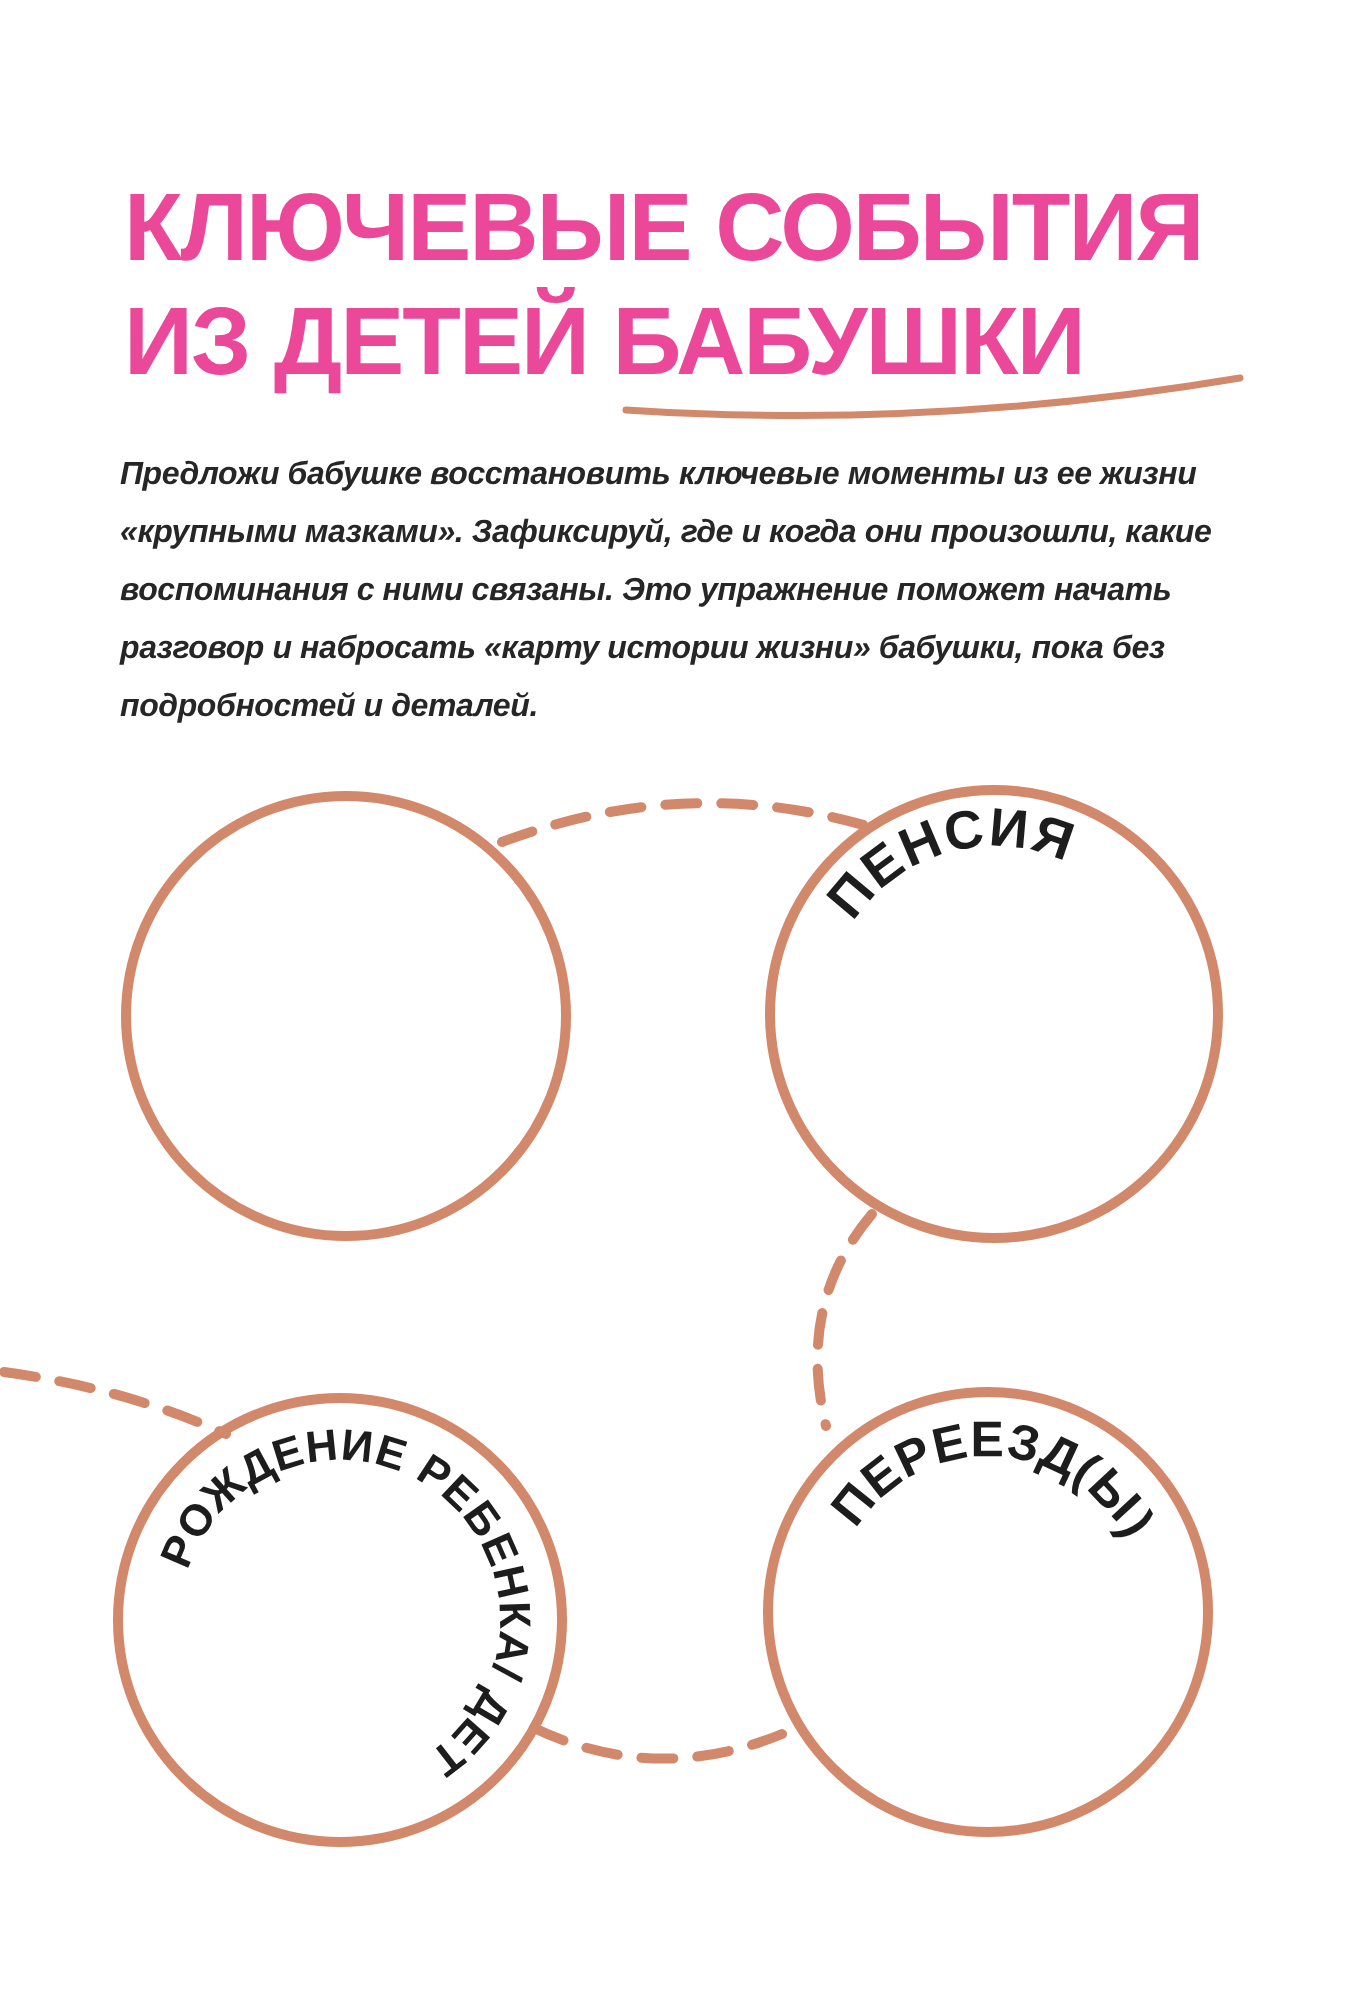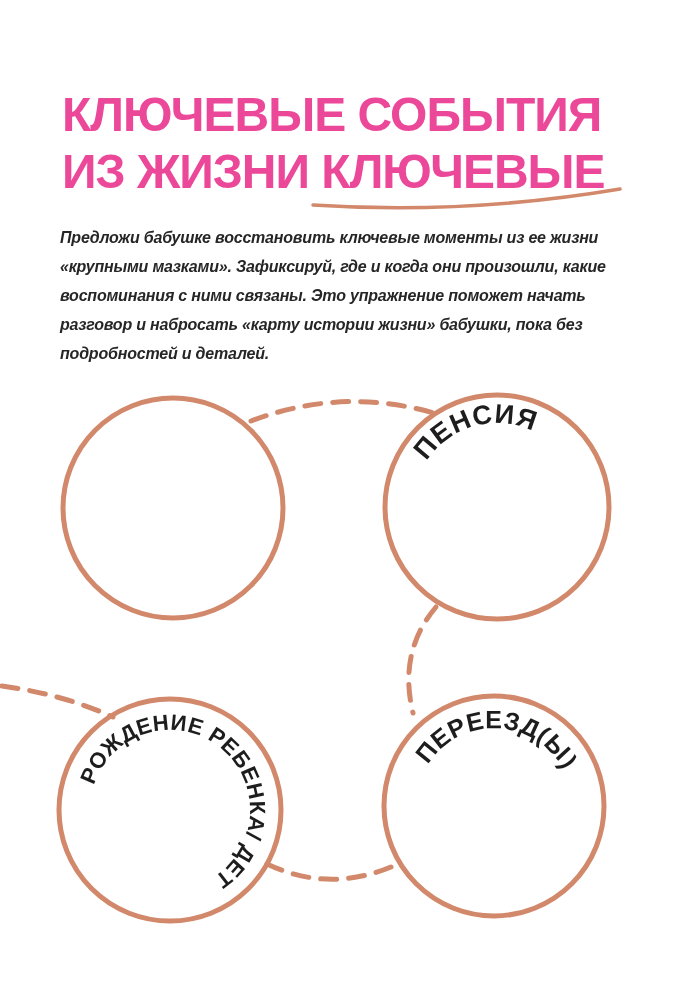--- a/index.html
+++ b/index.html
@@ -97,18 +97,18 @@
     <text class="curved-label small" fill="#1D1D1D">
       <textPath href="#arc-rozhdenie">РОЖДЕНИЕ РЕБЕНКА/ ДЕТЕЙ</textPath>
     </text>
     <text class="curved-label mid" fill="#1D1D1D">
       <textPath href="#arc-pereezd">ПЕРЕЕЗД(Ы)</textPath>
     </text>
   </svg>
 
   <div class="title-block">
     <div class="title-line">КЛЮЧЕВЫЕ СОБЫТИЯ</div>
-    <div class="title-line">ИЗ ЖИЗНИ КЛЮЧЕВЫЕ</div>
+    <div class="title-line">ИЗ ДЕТЕЙ БАБУШКИ</div>
   </div>
 
   <div class="intro-paragraph">Предложи бабушке восстановить ключевые моменты из ее жизни «крупными мазками». Зафиксируй, где и когда они произошли, какие воспоминания с ними связаны. Это упражнение поможет начать разговор и набросать «карту истории жизни» бабушки, пока без подробностей и деталей.</div>
 
 </div>
 
 </body></html>

